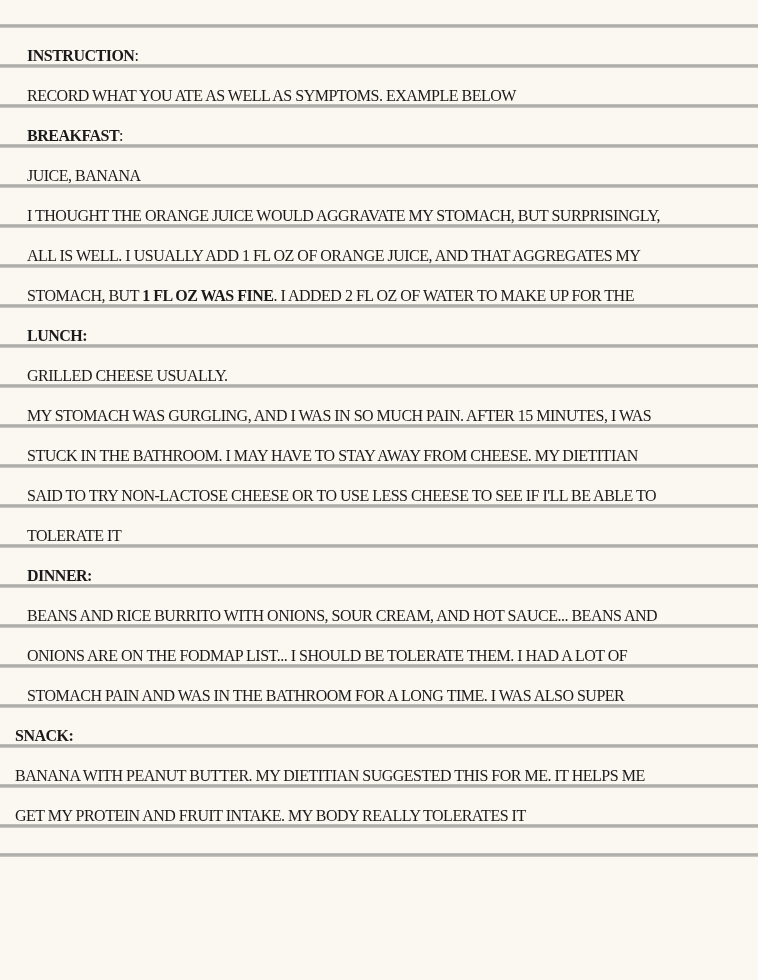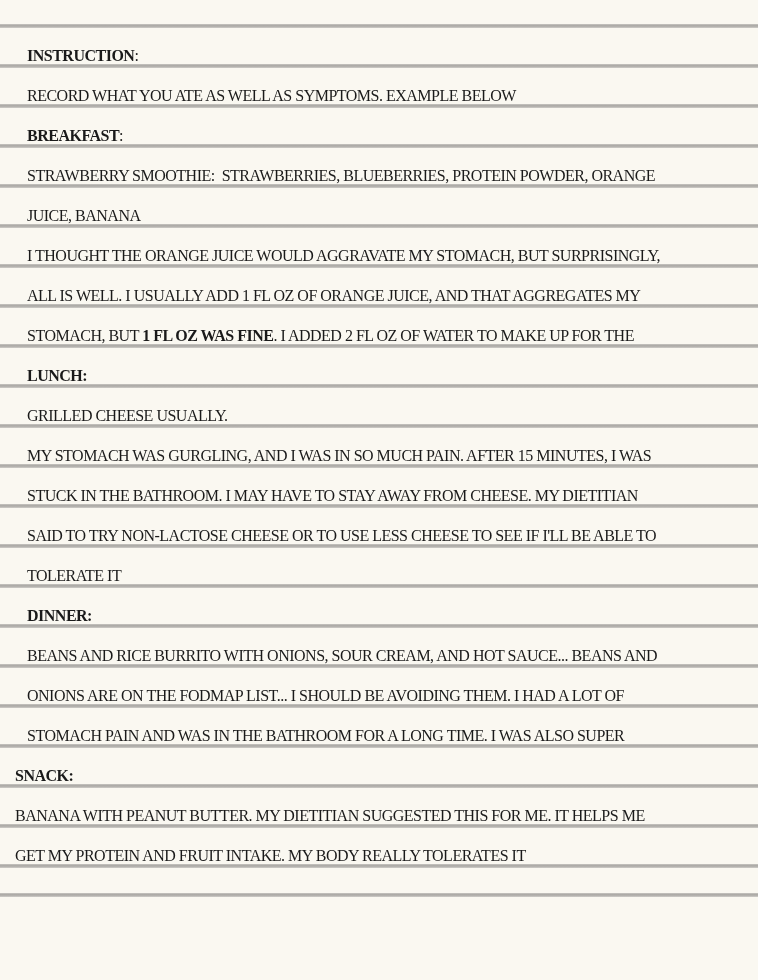--- a/index.html
+++ b/index.html
@@ -54,23 +54,20 @@
   </div>
   <div class="row">
     <span class="seg">RECORD WHAT YOU ATE AS WELL AS SYMPTOMS. EXAMPLE BELOW</span>
   </div>
 
   <div class="row">
     <span class="seg bold">BREAKFAST</span>
       <span class="seg">:</span>
   </div>
   <div class="row">
-    <span class="seg">STRAWBERRY SMOOTHIE:  STRAWBERRIES, BLUEBERRIES, PROTEIN POWDER, ORANGE</span>
-  </div>
-  <div class="row">
     <span class="seg">JUICE, BANANA</span>
   </div>
   <div class="row">
     <span class="seg">I THOUGHT THE ORANGE JUICE WOULD AGGRAVATE MY STOMACH, BUT SURPRISINGLY,</span>
   </div>
   <div class="row">
     <span class="seg">ALL IS WELL. I USUALLY ADD 1 FL OZ OF ORANGE JUICE, AND THAT AGGREGATES MY</span>
   </div>
   <div class="row">
     <span class="seg">STOMACH, BUT </span>
@@ -99,21 +96,21 @@
   </div>
 
   <div class="row">
     <span class="seg bold">DINNER:</span>
       <span class="seg"></span>
   </div>
   <div class="row">
     <span class="seg">BEANS AND RICE BURRITO WITH ONIONS, SOUR CREAM, AND HOT SAUCE... BEANS AND</span>
   </div>
   <div class="row">
-    <span class="seg">ONIONS ARE ON THE FODMAP LIST... I SHOULD BE AVOIDING THEM. I HAD A LOT OF</span>
+    <span class="seg">ONIONS ARE ON THE FODMAP LIST... I SHOULD BE TOLERATE THEM. I HAD A LOT OF</span>
   </div>
   <div class="row">
     <span class="seg">STOMACH PAIN AND WAS IN THE BATHROOM FOR A LONG TIME. I WAS ALSO SUPER</span>
   </div>
 
   <div class="row indent2">
     <span class="seg bold">SNACK:</span>
       <span class="seg"></span>
   </div>
   <div class="row indent2">

